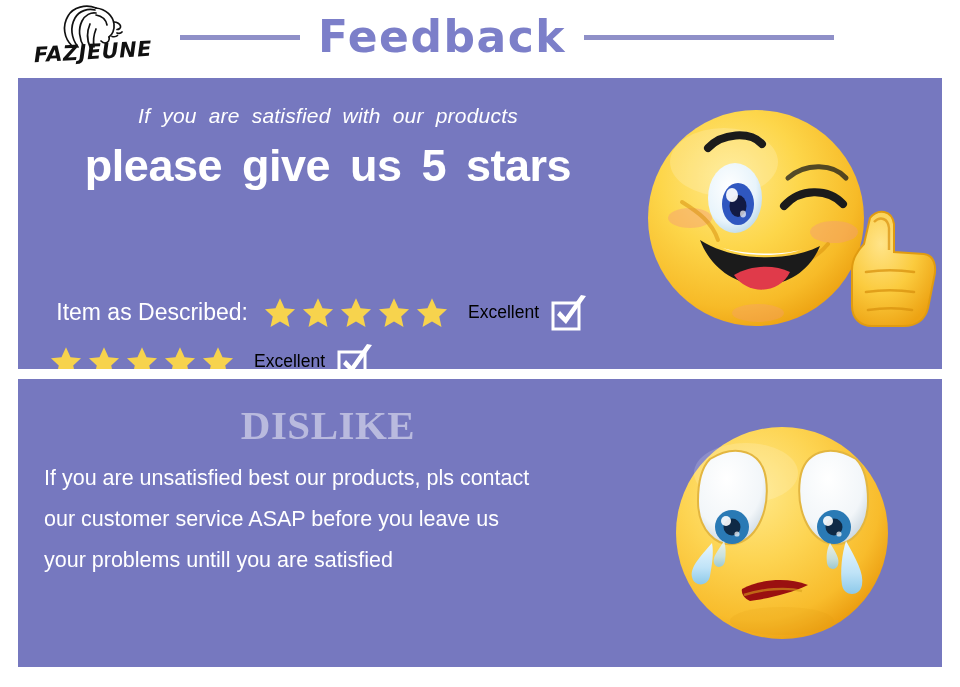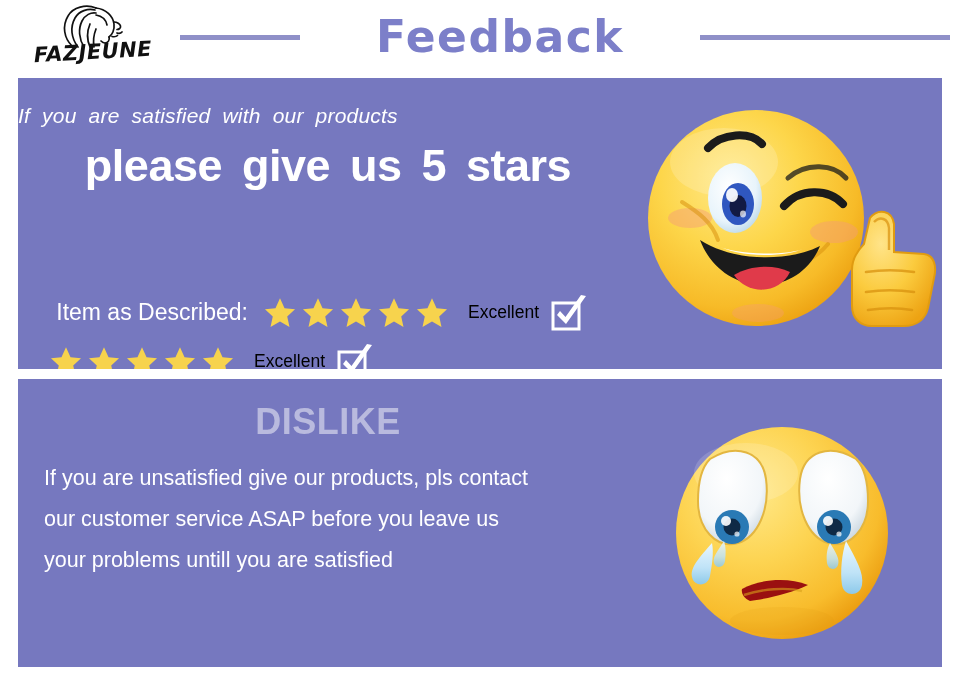--- a/index.html
+++ b/index.html
@@ -41,21 +41,21 @@
     color: #111111;
     transform: rotate(-3.2deg);
     white-space: nowrap;
   }
   #title-row {
     position: absolute;
     left: 180px; top: 6px;
     width: 770px; height: 62px;
     display: flex;
     align-items: center;
-    justify-content: space-between;
+    justify-content: flex-start;
     gap: 18px;
   }
   .title-rule {
     height: 5px;
     background: #8f90c8;
     flex: 0 0 auto;
   }
   #rule-left  { width: 120px; }
   #rule-right { width: 250px; }
   #page-title {
@@ -80,20 +80,21 @@
   #panel-negative { top: 379px; height: 288px; }
 
   
   #positive-copy {
     position: absolute;
     left: 0; top: 0;
     width: 620px;
   }
   #positive-line-1 {
     margin-top: 26px;
+    text-align: center;
     font-family: "Liberation Sans", sans-serif;
     font-style: italic;
     font-size: 21px;
     color: #ffffff;
     word-spacing: 6px;
     letter-spacing: 0.2px;
   }
   #positive-line-2 {
     margin-top: 12px;
     text-align: center;
@@ -157,23 +158,23 @@
     top: 42px;
     width: 270px; height: 225px;
   }
 
   
   #dislike-heading {
     position: absolute;
     left: 0; top: 22px;
     width: 620px;
     text-align: center;
-    font-family: Liberation Sans, sans-serif;
+    font-family: Liberation Serif, serif;
     font-weight: bold;
-    font-size: 36px;
+    font-size: 41px;
     letter-spacing: 0.5px;
     color: #b9bade;
   }
   #negative-copy {
     position: absolute;
     left: 26px;
     top: 85px;
     width: 600px;
   }
   #negative-copy p {
@@ -334,21 +335,21 @@
       <path d="M236 122 C242 116 250 118 251 128 L251 150" fill="none" stroke="#d8920f" stroke-width="2.4" opacity="0.7"></path>
     </g>
   </svg>
 </div>
 
 <div class="panel" id="panel-negative">
 
   <div id="dislike-heading">DISLIKE</div>
 
   <div id="negative-copy">
-    <p>If you are unsatisfied give our products, pls contact</p>
+    <p>If you are unsatisfied best our products, pls contact</p>
     <p>our customer service ASAP before you leave us</p>
     <p>your problems untill you are satisfied</p>
   </div>
 
   <svg id="emoji-sad" viewBox="0 0 270 225">
     <defs>
       <radialGradient id="faceSad" cx="36%" cy="30%" r="74%">
         <stop offset="0%" stop-color="#ffe98a"></stop>
         <stop offset="45%" stop-color="#fdd452"></stop>
         <stop offset="82%" stop-color="#f8bc2c"></stop>

